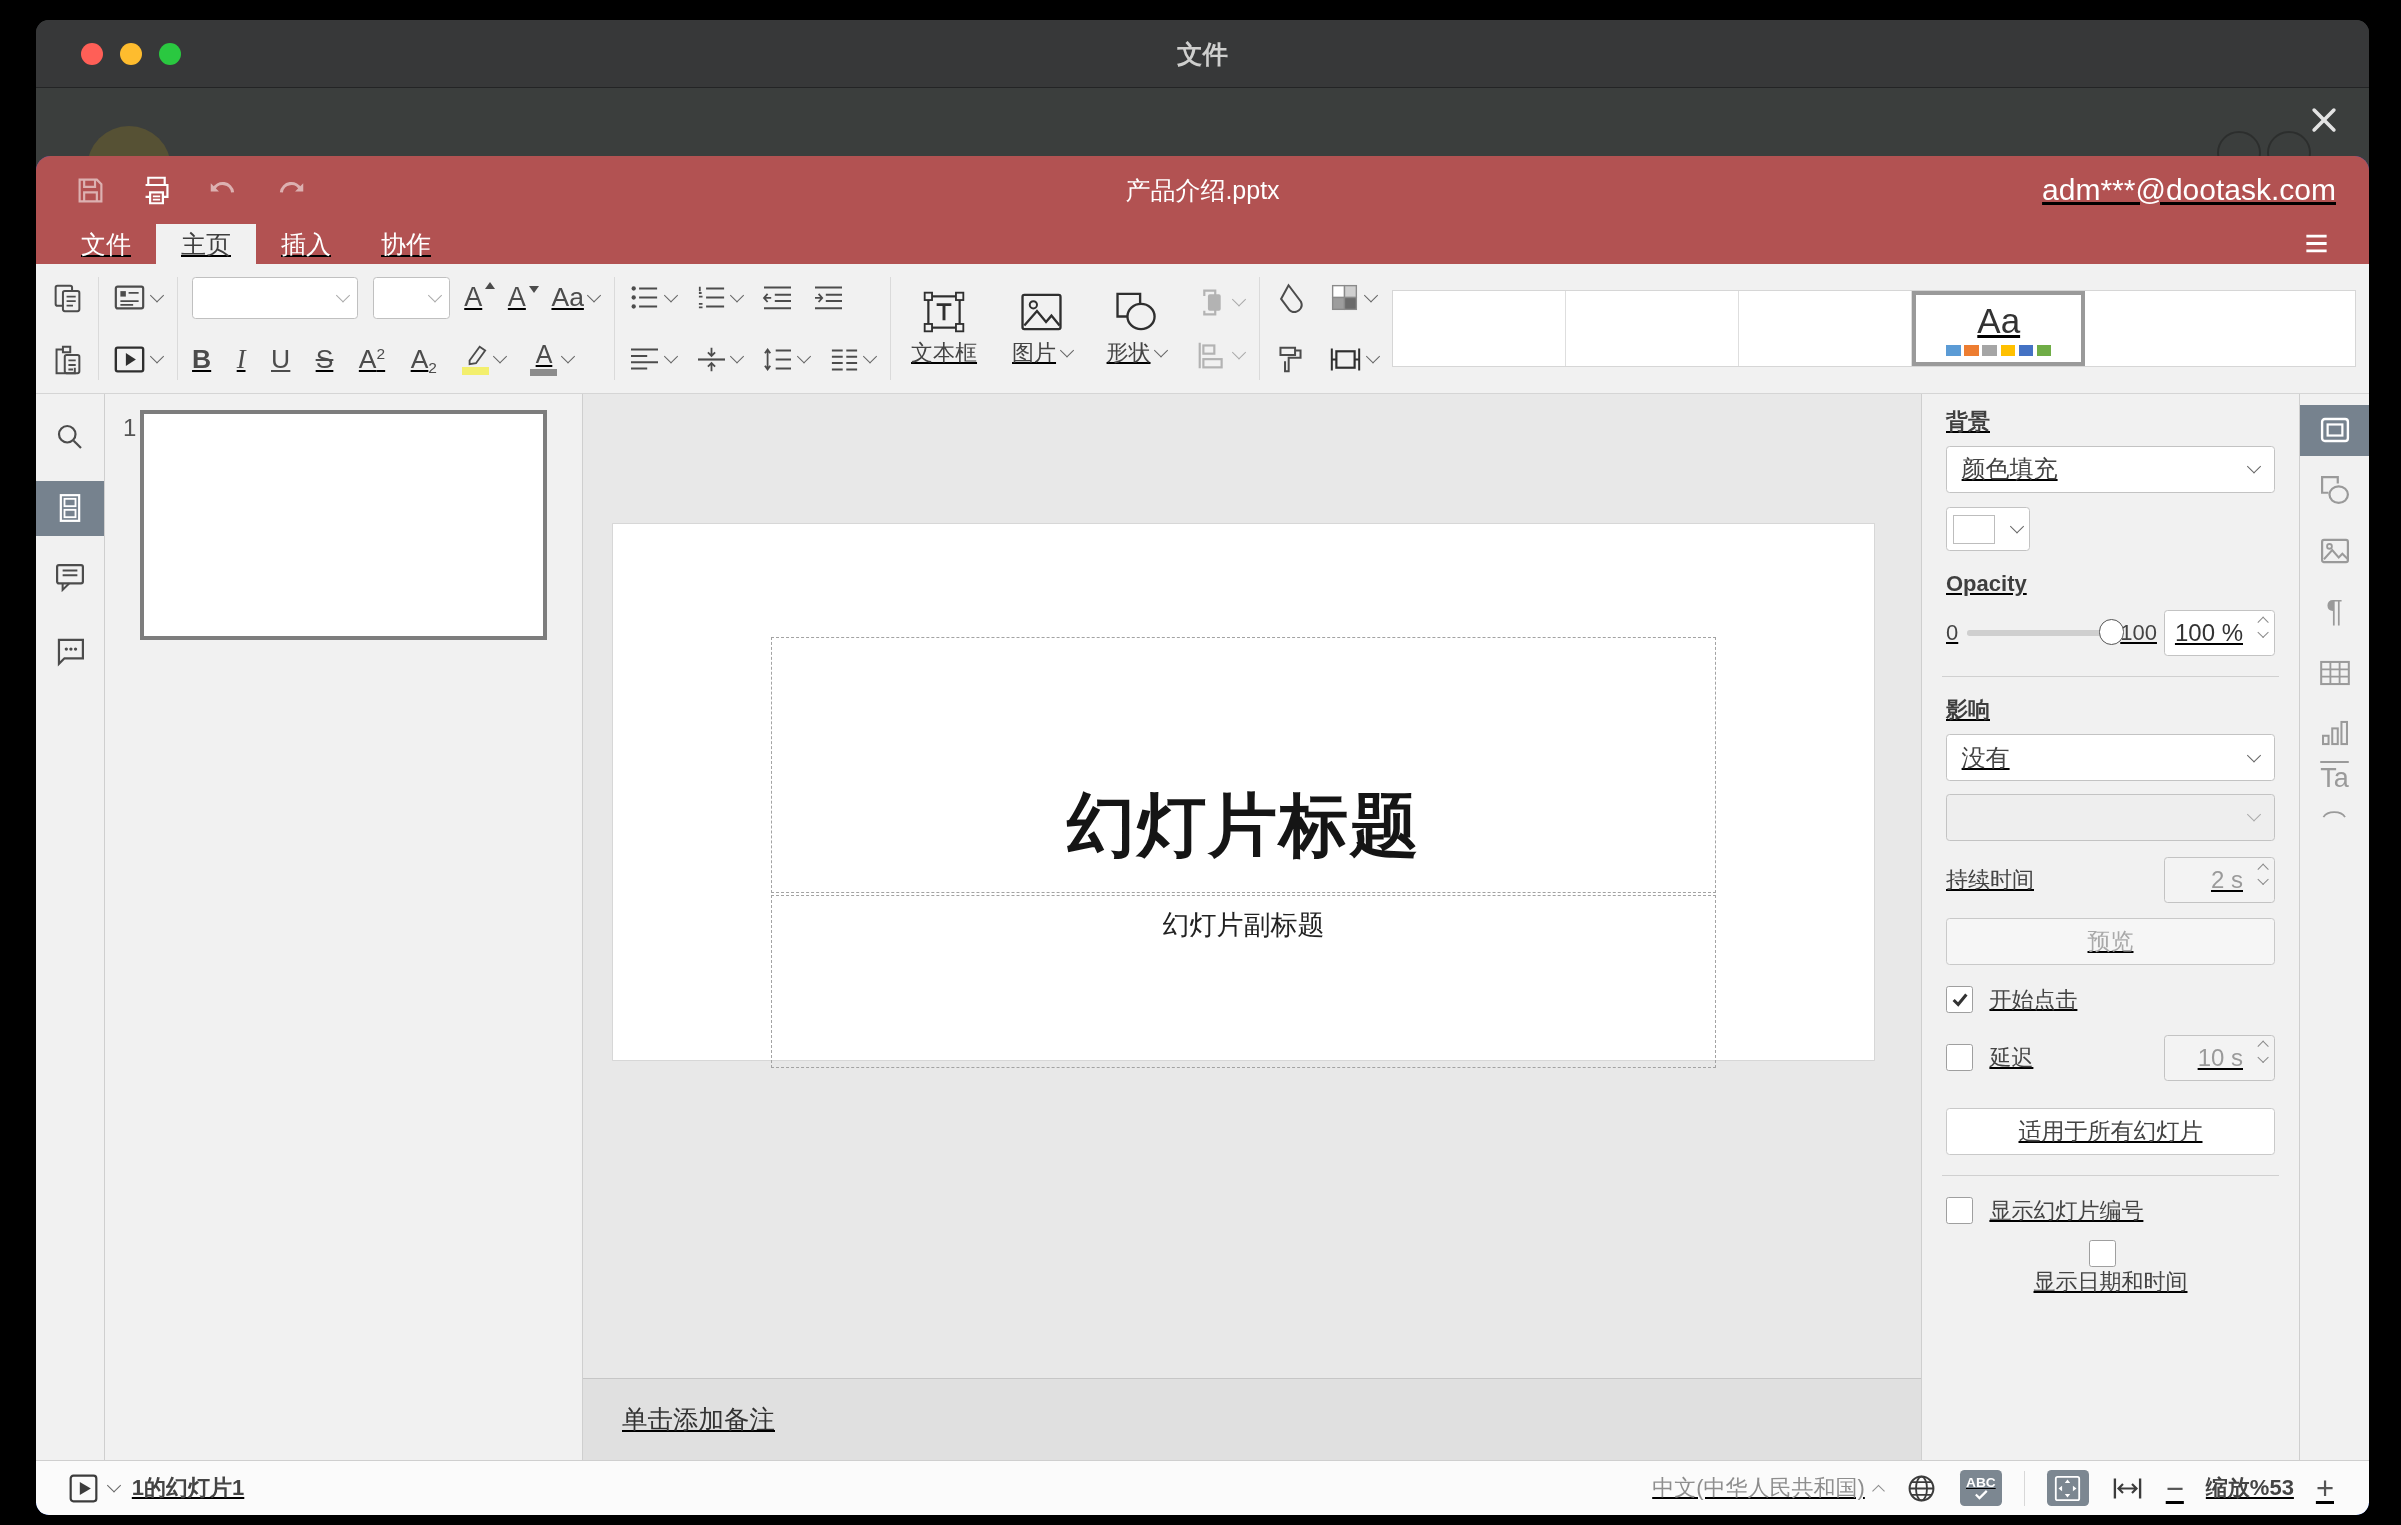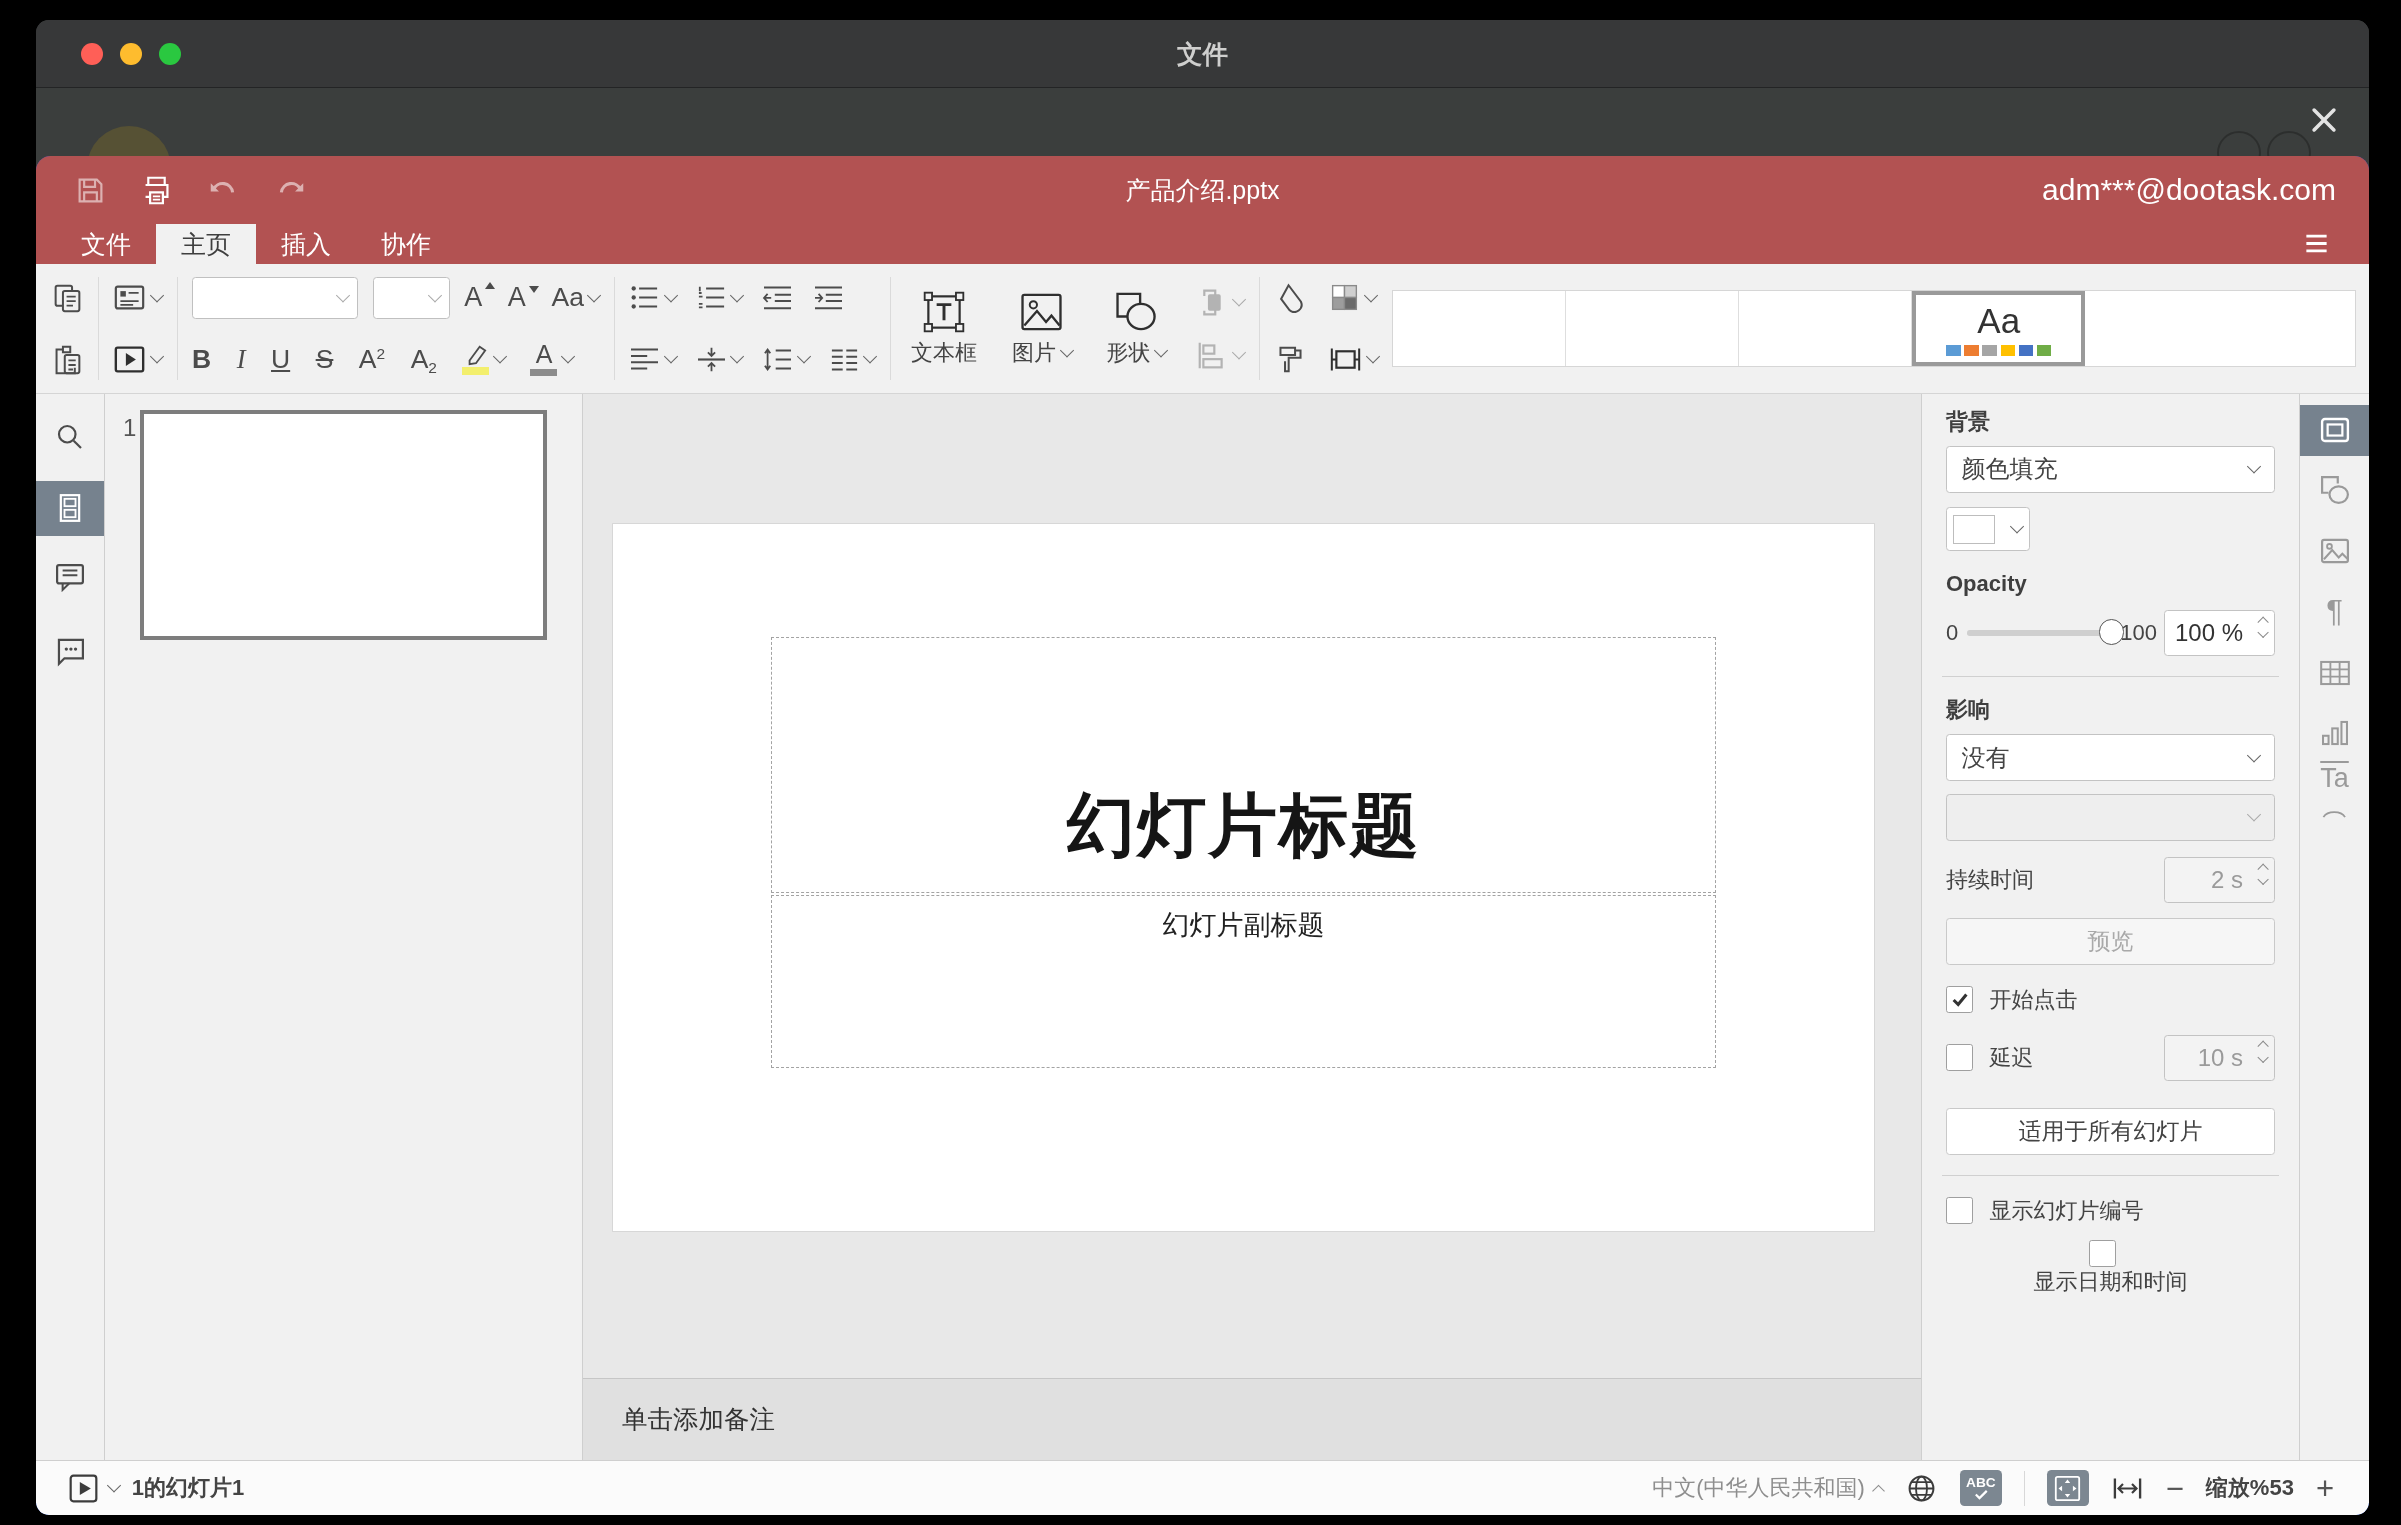--- a/index.html
+++ b/index.html
@@ -20,21 +20,21 @@
 
   .ghost-avatar{ position:absolute; left:51px; top:106px; width:84px; height:84px;
     border-radius:50%; background:#565134; }
   .ghost-ring{ position:absolute; top:111px; width:44px; height:44px; border-radius:50%;
     border:2.7px solid rgba(0,0,0,.25); }
   .close-x{ position:absolute; right:27px; top:82px; width:36px; height:36px; cursor:pointer; }
 
   
   .editor{ position:absolute; left:0; right:0; top:136px; bottom:0;
     border-radius:14.6px 14.6px 12.8px 12.8px; overflow:hidden; background:#1d4ed8;
-    display:flex; flex-direction:column; }
+    display:flex; flex-direction:column;text-decoration:underline; }
 
   .red-head{ background:#b25252; }
   .hrow1{ position:relative; height:68px; display:flex; align-items:center; padding:0 33px 0 40px; }
   .doc-actions{ display:flex; align-items:center; gap:36px; }
   .filename{ position:absolute; left:50%; transform:translateX(-50%); color:#fff; font-size:25px; }
   .account{ margin-left:auto; color:#fff; font-size:30px; }
   .hrow2{ position:relative; height:40px; display:flex; padding-left:20px; }
   .tab{ height:40px; line-height:40px; padding:0 25px; color:#fff; font-size:25px; cursor:pointer; }
   .tab.active{ background:#f1f1f1; color:#3e3e3e; }
   .hamburger{ position:absolute; right:35px; top:1.8px; }
@@ -88,21 +88,21 @@
   .lstrip .sel-block{ position:absolute; left:0; right:0; top:87px; height:55px; background:#76828e; }
   .sicon{ position:absolute; left:50%; transform:translate(-50%,-50%); cursor:pointer; }
 
   .thumbs{ width:478px; background:#f1f1f1; border-right:0.9px solid #cfcfcf; position:relative; }
   .thumb-num{ position:absolute; left:18px; top:20px; font-size:24px; color:#555; }
   .thumb{ position:absolute; left:35px; top:16.4px; width:407px; height:230px;
     background:#fff; border:4.6px solid #7d7d7d; cursor:pointer; }
 
   .center{ flex:1; display:flex; flex-direction:column; background:#e8e8e8; min-width:0; }
   .canvas-wrap{ flex:1; position:relative; }
-  .slide-canvas{ position:absolute; left:30px; top:130px; width:1261px; height:707px;
+  .slide-canvas{ position:absolute; left:30px; top:130px; width:1261px; height:536px;
     background:#fff; box-shadow:0 0 0 0.9px rgba(0,0,0,.08); }
   .ph{ position:absolute; left:158px; width:945px; border:1.8px dashed #a3a3a3;
     display:flex; justify-content:center; }
   .ph.title{ top:113px; height:256px; align-items:flex-end; padding-bottom:20px; }
   .ph.title .txt{ font-size:69px; color:#151515; font-weight:600; letter-spacing:1.8px; }
   .ph.sub{ top:371px; height:173px; align-items:flex-start; padding-top:11px; }
   .ph.sub .txt{ font-size:27px; color:#222; font-weight:500; }
 
   .notes{ height:82px; background:#e0e0e0; border-top:0.9px solid #c6c6c6;
     display:flex; align-items:center; padding-left:39px; font-size:25.5px; color:#333; }

